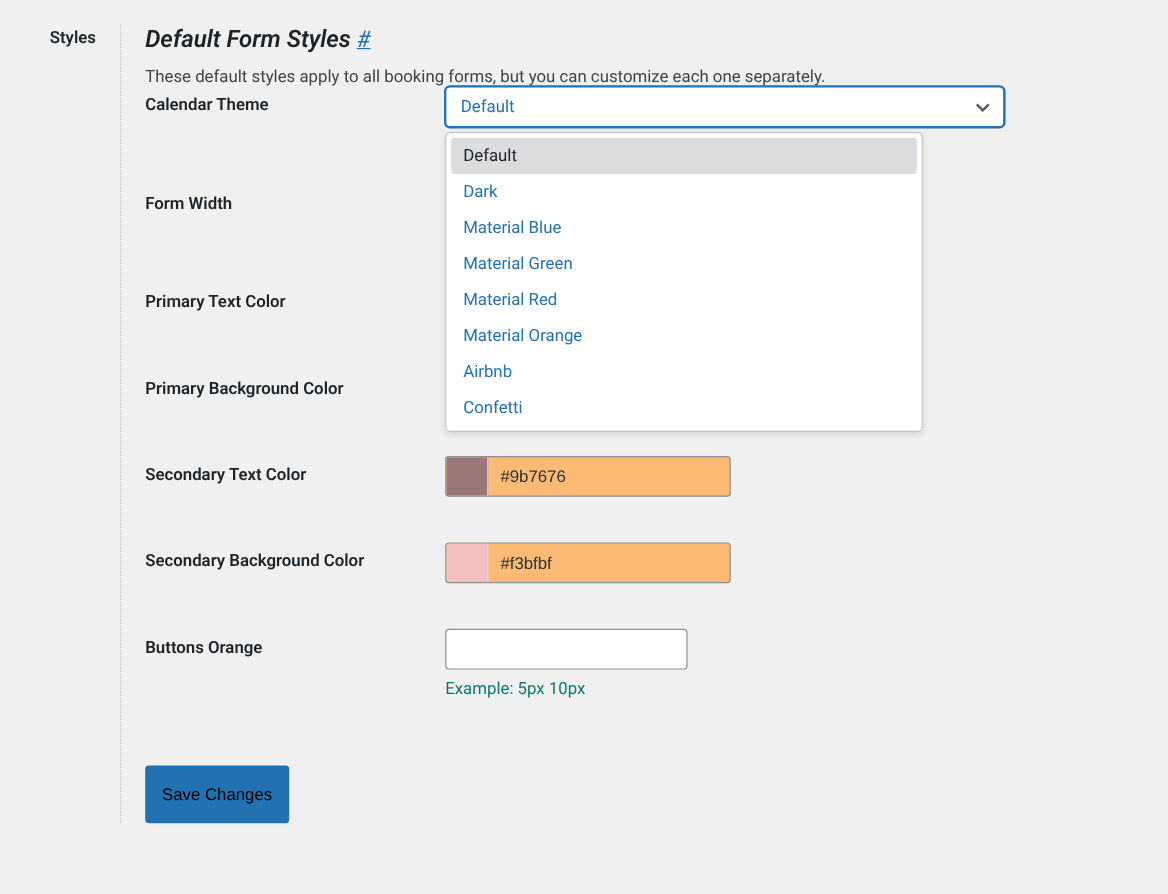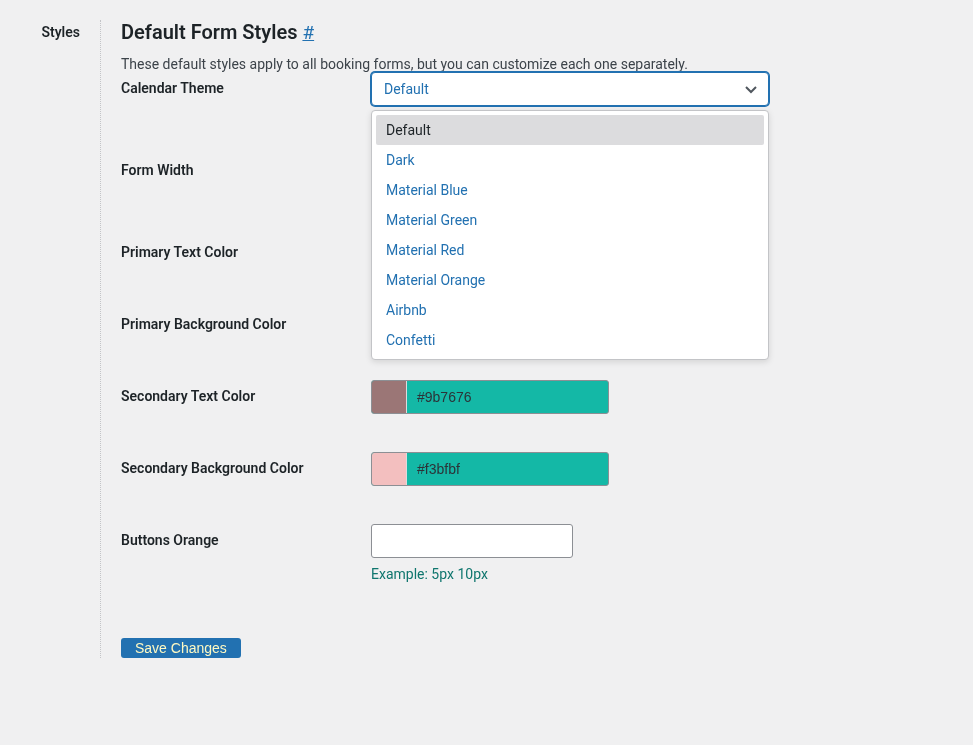--- a/index.html
+++ b/index.html
@@ -35,20 +35,21 @@
     }
     .content {
       flex: 1;
       max-width: 760px;
     }
     .page-title {
       font-size: 20px;
       font-weight: 600;
       margin-bottom: 12px;
       color: #1d2327;
+      font-style: italic;
     }
     .title-anchor {
       color: #2271b1;
       text-decoration: underline;
       font-weight: 400;
       font-size: 19px;
     }
     .page-description {
       font-size: 14px;
       color: #3c434a;
@@ -68,21 +69,21 @@
       font-weight: 600;
       color: #1d2327;
       text-align: right;
     }
     .form-input-col {
       flex: 1;
       position: relative;
     }
     .select-wrapper {
       position: relative;
-      width: 398px;
+      width: 466px;
     }
     .select-display {
       width: 100%;
       height: 34px;
       border: 1px solid #2271b1;
       border-radius: 4px;
       background: #fff;
       padding: 0 32px 0 12px;
       font-size: 14px;
       color: #2271b1;
@@ -126,21 +127,21 @@
       background: #dcdcde;
       color: #1d2327;
     }
     .color-field {
       display: flex;
       width: 238px;
       height: 34px;
       border: 1px solid #8c8f94;
       border-radius: 3px;
       overflow: hidden;
-      background: #14b8a6;
+      background: #fdba74;
     }
     .color-swatch {
       width: 36px;
       height: 100%;
       border-right: 1px solid #dcdcde;
       cursor: pointer;
     }
     .color-input {
       flex: 1;
       border: none;
@@ -160,24 +161,24 @@
       background: #fff;
       outline: none;
     }
     .hint {
       font-size: 14px;
       color: #0f766e;
       margin-top: 8px;
     }
     .save-button {
       background: #2271b1;
-      color: #fef9c3;
+      color: #000000;
       border: none;
       border-radius: 3px;
-      padding: 2px 14px;
+      padding: 16px 14px;
       font-size: 14px;
       cursor: pointer;
       margin-top: 26px;
     }
     .spacer-lg {
       height: 10px;
     }
   </style>
 </head>
 <body>

